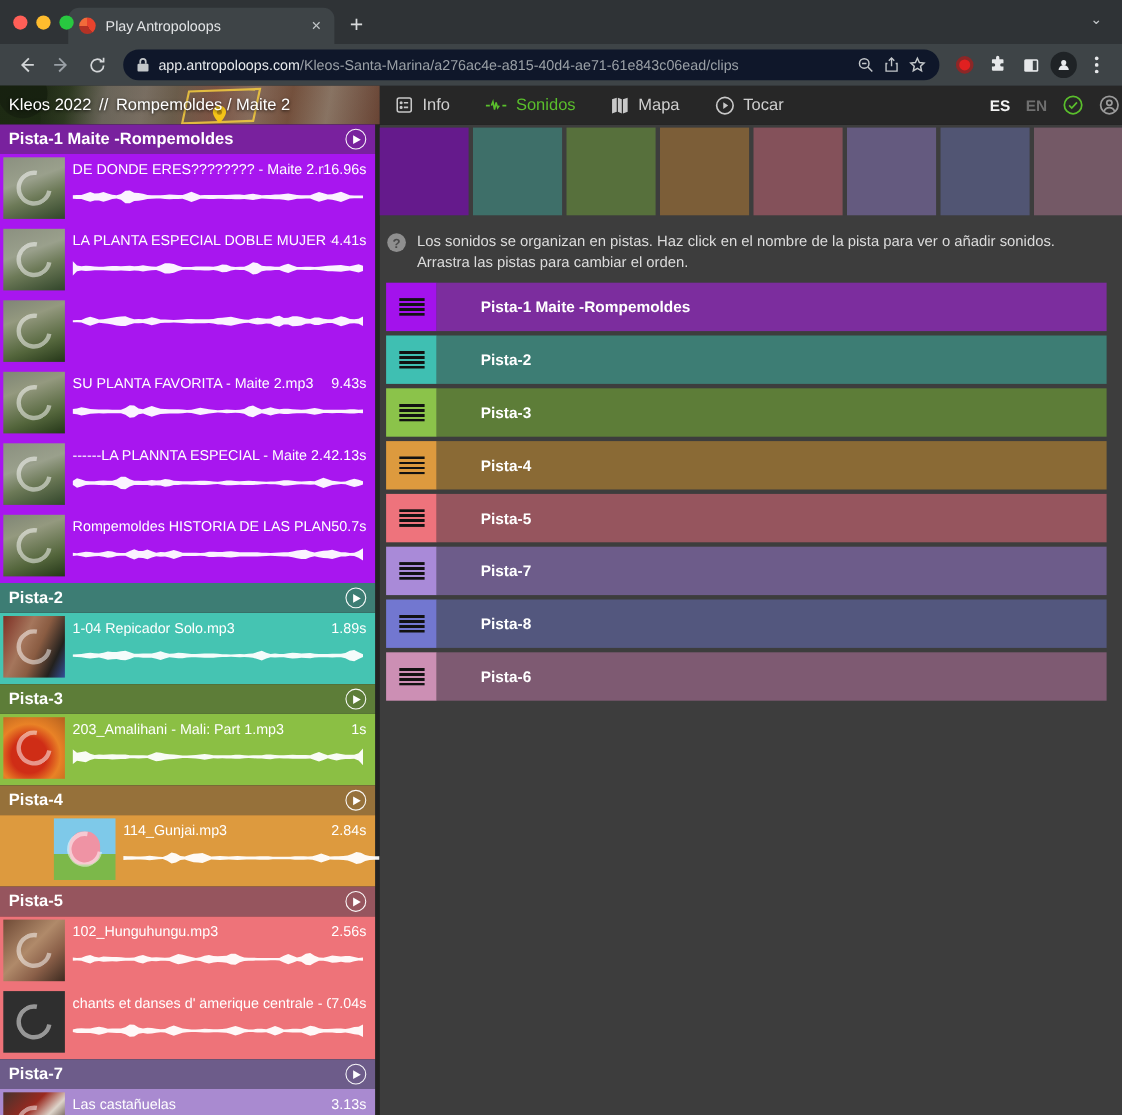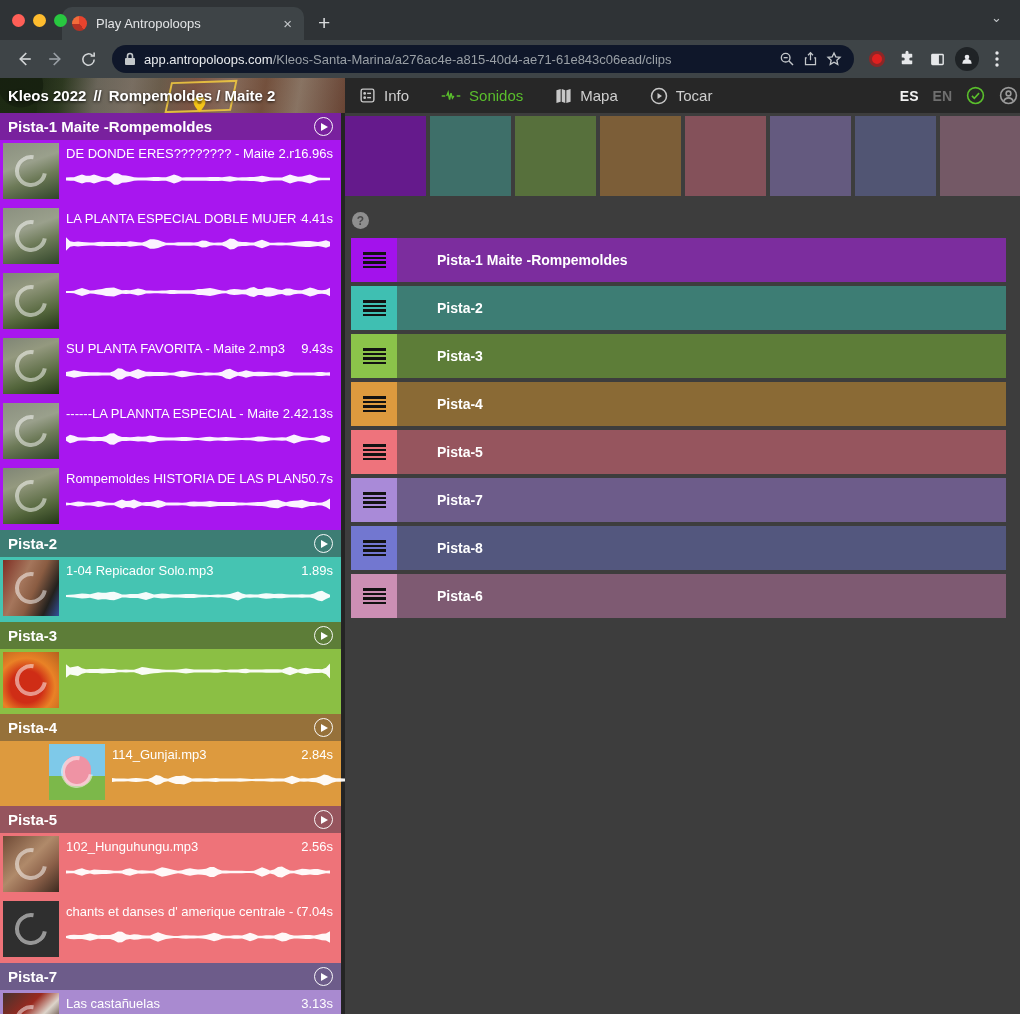--- a/index.html
+++ b/index.html
@@ -35,21 +35,21 @@
   .crumb-zone { width:345px; flex:none; position:relative; overflow:hidden;
     background:
       linear-gradient(rgba(10,10,10,.28), rgba(10,10,10,.28)),
       radial-gradient(circle at 6% 20%, #1c2a12 0 22px, transparent 23px),
       radial-gradient(circle at 3% 85%, #243616 0 26px, transparent 27px),
       linear-gradient(100deg,#16220f 0%,#243318 10%,#3a4a28 18%,#8f8878 28%,#a39483 38%,#8f7c64 46%,#a8705a 56%,#b5917b 66%,#9c6b50 76%,#b99c85 86%,#8d5a44 100%); }
   .crumb-zone::before { content:""; position:absolute; left:168px; top:3px; width:62px; height:27px;
     border:2px solid rgba(244,205,63,.85); transform:skewX(-14deg) rotate(-2deg); }
   .pin { position:absolute; left:193px; bottom:1px; }
   .breadcrumb { position:absolute; inset:0; display:flex; align-items:center; padding:0 8px; gap:7px;
-    color:#fff; font-size:15px; font-weight:bold; text-shadow:0 1px 3px rgba(0,0,0,.8); white-space:nowrap; }
+    color:#fff; font-size:15px; font-weight:normal; text-shadow:0 1px 3px rgba(0,0,0,.8); white-space:nowrap; }
   .appnav { flex:1; display:flex; align-items:center; padding:0 2px; gap:8px; }
   .nav-item { display:flex; align-items:center; gap:8px; color:#cfcfcf; font-size:15px; padding:0 12px; }
   .nav-item .nic { display:flex; align-items:center; color:#c8c8c8; }
   .nav-item.active { color:#5abf2c; }
   .nav-item.active .nic { color:#5abf2c; }
   .appnav-right { margin-left:auto; display:flex; align-items:center; gap:14px; }
   .lang-es { color:#f2f2f2; font-size:14px; font-weight:bold; }
   .lang-en { color:#6f6f6f; font-size:14px; font-weight:bold; }
   .chk-ic { color:#5abf2c; display:flex; }
   .acct-ic { color:#9a9a9a; display:flex; }
@@ -393,20 +393,24 @@
           <div class="track-head" style="background: rgb(93, 125, 56);">
             <span>Pista-3</span>
             <span class="phd">
               <span class="playbtn"></span>
             </span>
           </div>
           <div style="background: rgb(139, 191, 68);">
             <div class="clip">
               <div class="thumb thumb-fire"></div>
               <div class="clip-body">
+                <div class="clip-row1">
+                  <div class="clip-title">203_Amalihani - Mali: Part 1.mp3</div>
+                  <div class="clip-dur">1s</div>
+                </div>
                 <div class="clip-wave">
                   <svg width="266" height="16">
                     <path d="M0 1.2 L4 4.4 L8 3.7 L12 3.0 L16 5.2 L20 6.3 L24 5.9 L28 6.1 L32 6.0 L36 5.6 L40 5.8 L44 5.9 L48 6.0 L52 6.7 L56 6.7 L60 6.5 L64 6.7 L68 6.8 L72 5.4 L76 3.9 L80 4.4 L84 5.3 L88 5.7 L92 5.9 L96 6.4 L100 6.8 L104 6.8 L108 6.7 L112 6.4 L116 5.9 L120 5.4 L124 6.0 L128 6.6 L132 6.5 L136 6.6 L140 6.5 L144 6.5 L148 6.2 L152 6.2 L156 6.7 L160 6.9 L164 6.6 L168 6.5 L172 6.5 L176 5.9 L180 5.8 L184 6.4 L188 6.6 L192 6.5 L196 6.4 L200 6.2 L204 6.3 L208 6.3 L212 6.3 L216 6.5 L220 5.1 L224 3.7 L228 5.2 L232 6.6 L236 5.6 L240 4.7 L244 5.5 L248 6.1 L252 6.1 L256 6.2 L260 4.7 L264 0.4 L264 15.6 L260 11.3 L256 9.8 L252 9.9 L248 9.9 L244 10.5 L240 11.3 L236 10.4 L232 9.4 L228 10.8 L224 12.3 L220 10.9 L216 9.5 L212 9.7 L208 9.7 L204 9.7 L200 9.8 L196 9.6 L192 9.5 L188 9.4 L184 9.6 L180 10.2 L176 10.1 L172 9.5 L168 9.5 L164 9.4 L160 9.1 L156 9.3 L152 9.8 L148 9.8 L144 9.5 L140 9.5 L136 9.4 L132 9.5 L128 9.4 L124 10.0 L120 10.6 L116 10.1 L112 9.6 L108 9.3 L104 9.2 L100 9.2 L96 9.6 L92 10.1 L88 10.3 L84 10.7 L80 11.6 L76 12.1 L72 10.6 L68 9.2 L64 9.3 L60 9.5 L56 9.3 L52 9.3 L48 10.0 L44 10.1 L40 10.2 L36 10.4 L32 10.0 L28 9.9 L24 10.1 L20 9.7 L16 10.8 L12 13.0 L8 12.3 L4 11.6 L0 14.8 Z" fill="rgba(255,255,255,0.95)"></path>
                   </svg>
                 </div>
               </div>
             </div>
           </div>
         </section>
         <section class="track-section">
@@ -497,20 +501,21 @@
           <div class="swatch" style="background: rgb(62, 111, 105);"></div>
           <div class="swatch" style="background: rgb(87, 112, 60);"></div>
           <div class="swatch" style="background: rgb(124, 94, 56);"></div>
           <div class="swatch" style="background: rgb(132, 81, 90);"></div>
           <div class="swatch" style="background: rgb(100, 90, 127);"></div>
           <div class="swatch" style="background: rgb(81, 85, 115);"></div>
           <div class="swatch" style="background: rgb(116, 89, 102);"></div>
         </div>
       <div class="help">
         <div class="help-ic">?</div>
+        <div class="help-text">Los sonidos se organizan en pistas. Haz click en el nombre de la pista para ver o añadir sonidos. Arrastra las pistas para cambiar el orden.</div>
       </div>
       <div class="rowlist" id="rowlist">
           <div class="trow">
             <div class="trow-handle" style="background: rgb(163, 18, 236);">
               <div class="hamburger"></div>
             </div>
             <div class="trow-body" style="background: rgb(124, 45, 158);">
               <span>Pista-1 Maite -Rompemoldes</span>
             </div>
           </div>

